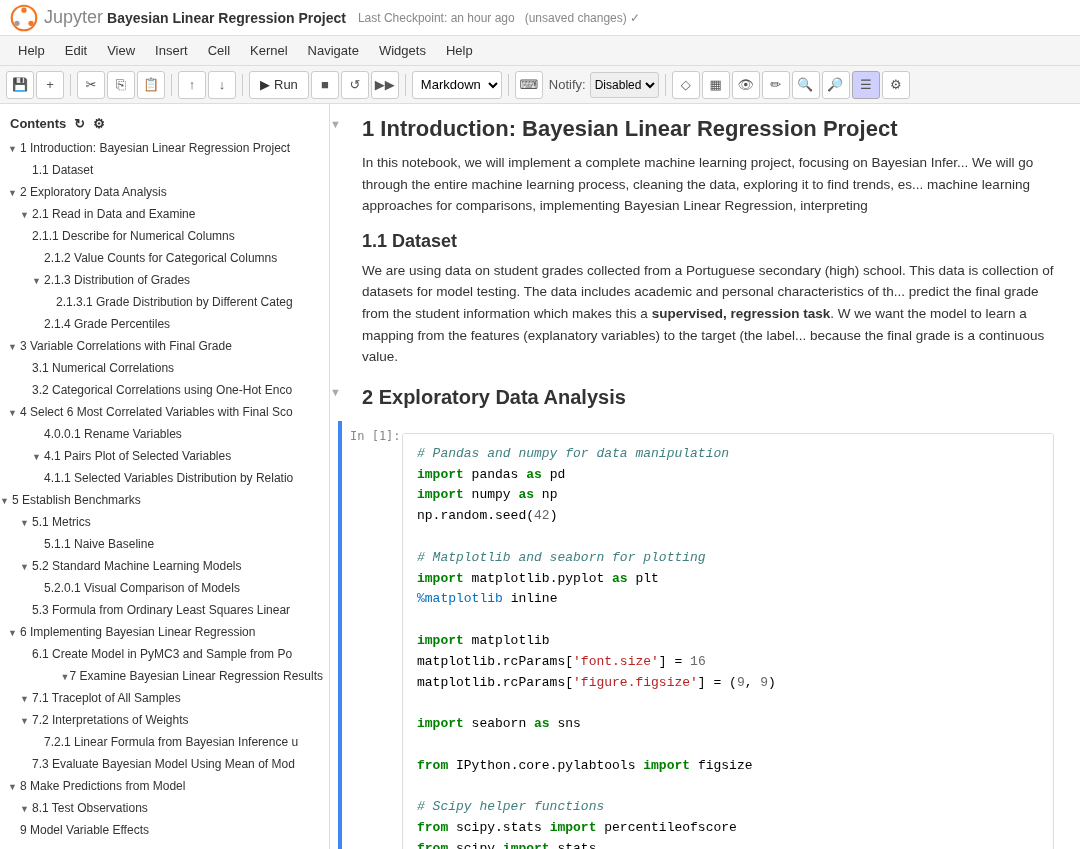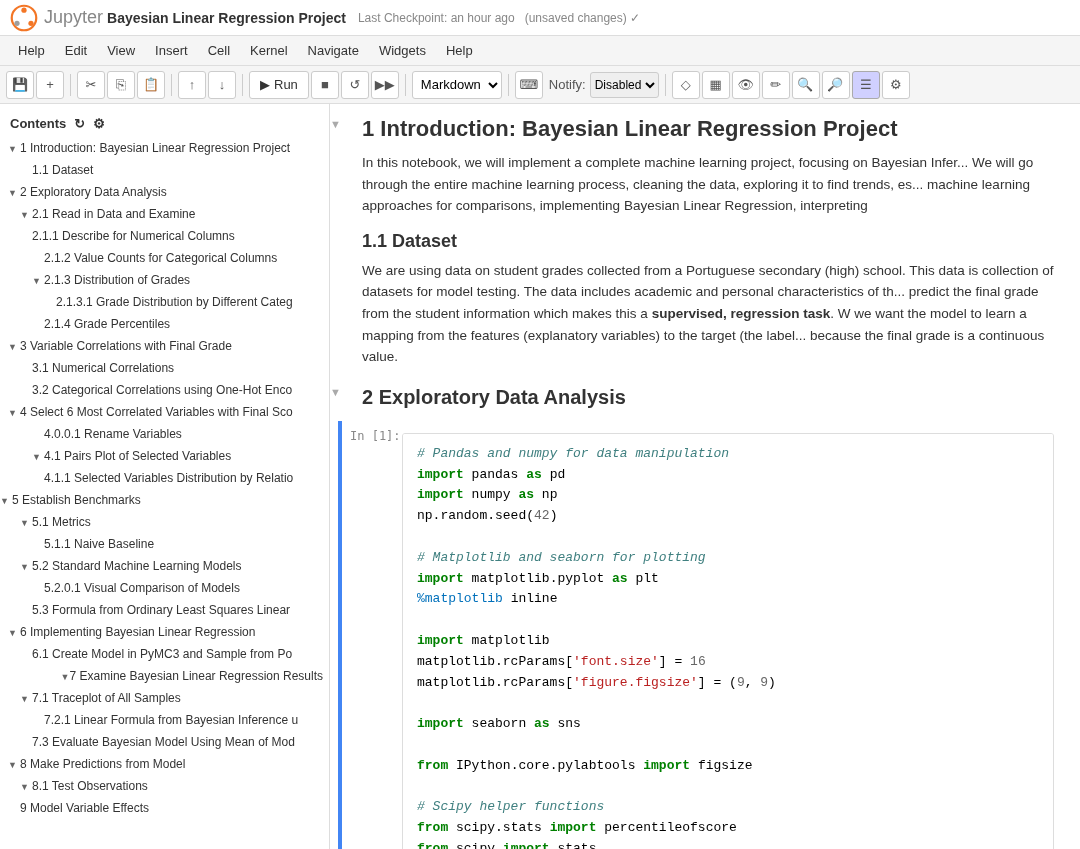--- a/index.html
+++ b/index.html
@@ -189,20 +189,21 @@
         <div class="toc-item" style="padding-left: 0; font-weight: 500;"><span class="arrow" style="display: inline-block; width: 12px; font-size: 9px; color: rgb(102, 102, 102);">▼</span><span>5  Establish Benchmarks</span></div>
         <div class="toc-item" style="padding-left: 20px; font-weight: normal;"><span class="arrow" style="display: inline-block; width: 12px; font-size: 9px; color: rgb(102, 102, 102);">▼</span><span>5.1  Metrics</span></div>
         <div class="toc-item" style="padding-left: 32px; font-weight: normal;"><span class="arrow" style="display: inline-block; width: 12px; font-size: 9px; color: rgb(102, 102, 102);"></span><span>5.1.1  Naive Baseline</span></div>
         <div class="toc-item" style="padding-left: 20px; font-weight: normal;"><span class="arrow" style="display: inline-block; width: 12px; font-size: 9px; color: rgb(102, 102, 102);">▼</span><span>5.2  Standard Machine Learning Models</span></div>
         <div class="toc-item" style="padding-left: 32px; font-weight: normal;"><span class="arrow" style="display: inline-block; width: 12px; font-size: 9px; color: rgb(102, 102, 102);"></span><span>5.2.0.1  Visual Comparison of Models</span></div>
         <div class="toc-item" style="padding-left: 20px; font-weight: normal;"><span class="arrow" style="display: inline-block; width: 12px; font-size: 9px; color: rgb(102, 102, 102);"></span><span>5.3  Formula from Ordinary Least Squares Linear</span></div>
         <div class="toc-item" style="padding-left: 8px; font-weight: 500;"><span class="arrow" style="display: inline-block; width: 12px; font-size: 9px; color: rgb(102, 102, 102);">▼</span><span>6  Implementing Bayesian Linear Regression</span></div>
         <div class="toc-item" style="padding-left: 20px; font-weight: normal;"><span class="arrow" style="display: inline-block; width: 12px; font-size: 9px; color: rgb(102, 102, 102);"></span><span>6.1  Create Model in PyMC3 and Sample from Po</span></div>
         <div class="toc-item" style="padding-left: 8px; font-weight: 500; text-align: right;"><span class="arrow" style="display: inline-block; width: 12px; font-size: 9px; color: rgb(102, 102, 102);">▼</span><span>7  Examine Bayesian Linear Regression Results</span></div>
         <div class="toc-item" style="padding-left: 20px; font-weight: normal;"><span class="arrow" style="display: inline-block; width: 12px; font-size: 9px; color: rgb(102, 102, 102);">▼</span><span>7.1  Traceplot of All Samples</span></div>
+        <div class="toc-item" style="padding-left: 20px; font-weight: normal;"><span class="arrow" style="display: inline-block; width: 12px; font-size: 9px; color: rgb(102, 102, 102);">▼</span><span>7.2  Interpretations of Weights</span></div>
         <div class="toc-item" style="padding-left: 32px; font-weight: normal;"><span class="arrow" style="display: inline-block; width: 12px; font-size: 9px; color: rgb(102, 102, 102);"></span><span>7.2.1  Linear Formula from Bayesian Inference u</span></div>
         <div class="toc-item" style="padding-left: 20px; font-weight: normal;"><span class="arrow" style="display: inline-block; width: 12px; font-size: 9px; color: rgb(102, 102, 102);"></span><span>7.3  Evaluate Bayesian Model Using Mean of Mod</span></div>
         <div class="toc-item" style="padding-left: 8px; font-weight: 500;"><span class="arrow" style="display: inline-block; width: 12px; font-size: 9px; color: rgb(102, 102, 102);">▼</span><span>8  Make Predictions from Model</span></div>
         <div class="toc-item" style="padding-left: 20px; font-weight: normal;"><span class="arrow" style="display: inline-block; width: 12px; font-size: 9px; color: rgb(102, 102, 102);">▼</span><span>8.1  Test Observations</span></div>
         <div class="toc-item" style="padding-left: 8px; font-weight: 500;"><span class="arrow" style="display: inline-block; width: 12px; font-size: 9px; color: rgb(102, 102, 102);"></span><span>9  Model Variable Effects</span></div>
       </div>
   </div>
 
   <div id="content">
 

